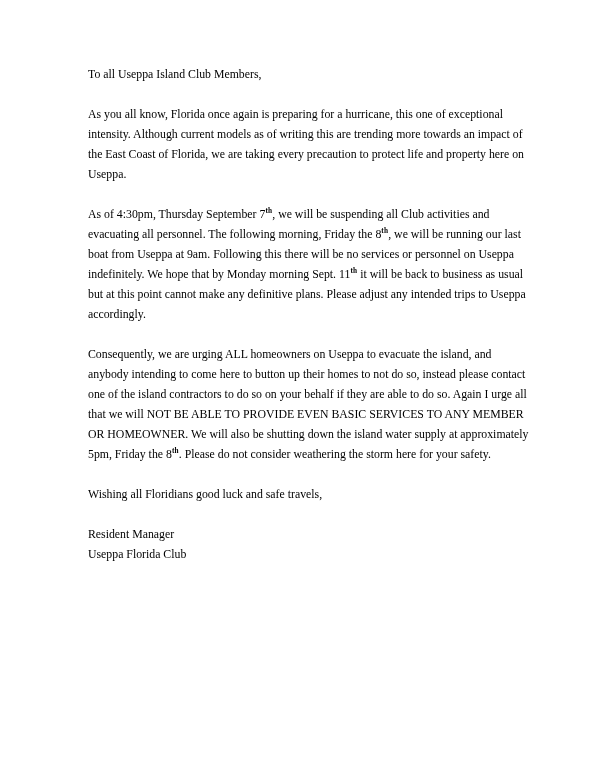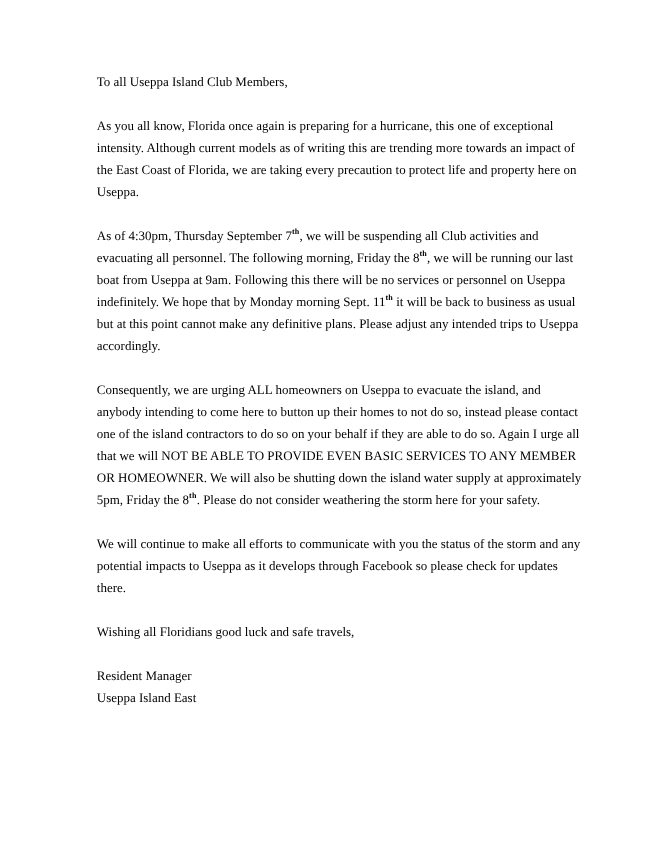--- a/index.html
+++ b/index.html
@@ -45,22 +45,21 @@
 <div class="page">
 
   <p class="salutation">To all Useppa Island Club Members,</p>
 
   <p class="para"><span>As you all know, Florida once again is preparing for a hurricane, this one of exceptional intensity. Although current models as of writing this are trending more towards an impact of the East Coast of Florida, we are taking every precaution to protect life and property here on Useppa.</span></p>
 
   <p class="para"><span>As of 4:30pm, Thursday September 7</span><sup class="ord">th</sup><span>, we will be suspending all Club activities and evacuating all personnel. The following morning, Friday the 8</span><sup class="ord">th</sup><span>, we will be running our last boat from Useppa at 9am. Following this there will be no services or personnel on Useppa indefinitely. We hope that by Monday morning Sept. 11</span><sup class="ord">th</sup><span> it will be back to business as usual but at this point cannot make any definitive plans. Please adjust any intended trips to Useppa accordingly.</span></p>
 
   <p class="para"><span>Consequently, we are urging ALL homeowners on Useppa to evacuate the island, and anybody intending to come here to button up their homes to not do so, instead please contact one of the island contractors to do so on your behalf if they are able to do so. Again I urge all that we will NOT BE ABLE TO PROVIDE EVEN BASIC SERVICES TO ANY MEMBER OR HOMEOWNER. We will also be shutting down the island water supply at approximately 5pm, Friday the 8</span><sup class="ord">th</sup><span>. Please do not consider weathering the storm here for your safety.</span></p>
 
-  <p class="para"><span>We will continue to make all efforts to communicate with you the status of the storm and any potential impacts to Useppa as it develops through Facebook so please check for updates there.</span></p>
 
   <p class="closing">Wishing all Floridians good luck and safe travels,</p>
 
   <div class="signature-block">
     <p>Resident Manager</p>
-    <p>Useppa Island East</p>
+    <p>Useppa Florida Club</p>
   </div>
 
 </div>
 
 </body></html>

